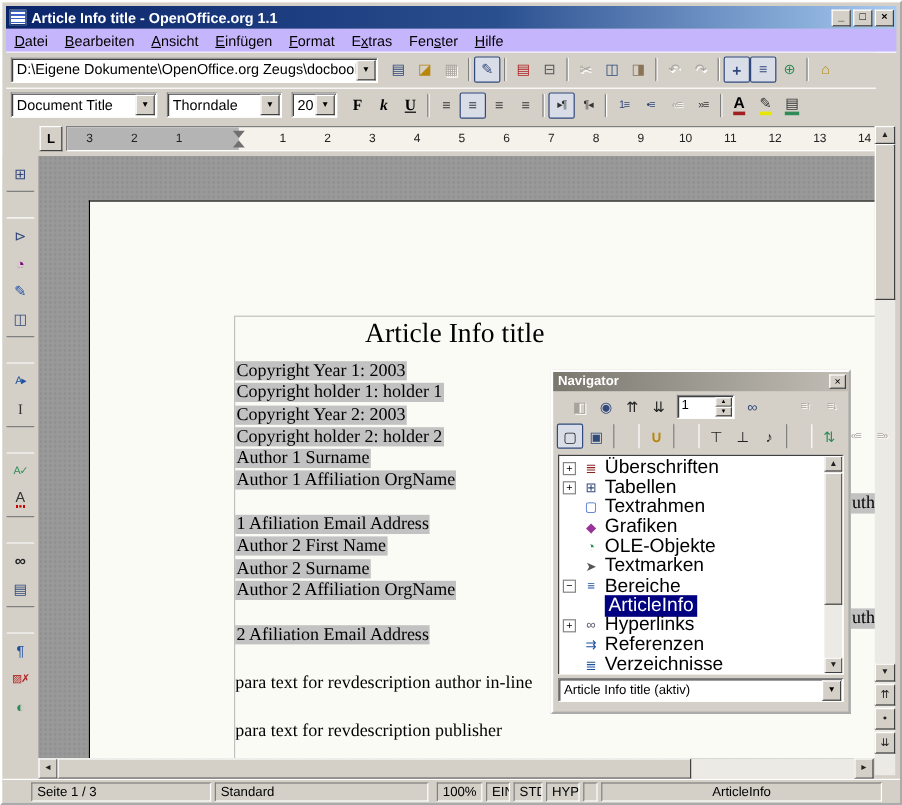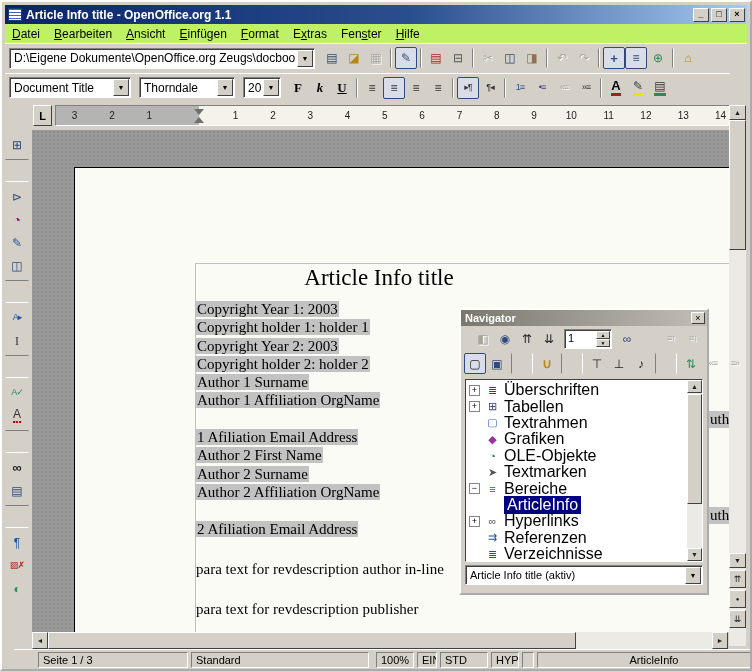--- a/index.html
+++ b/index.html
@@ -11,21 +11,21 @@
   .titlebar{position:absolute;left:3px;top:3px;right:3px;height:19px;
     background:linear-gradient(to right,#0a246a 0%,#2a4f8f 55%,#a6caf0 100%);
     display:flex;align-items:center;padding:0 2px;}
   .docicon{width:14px;height:13px;background:#fff;border:1px solid #1a3c73;margin:0 4px 0 1px;
     background-image:repeating-linear-gradient(to bottom,#3a62c8 0 1px,#fff 1px 3px);flex:none;}
   .wtitle{color:#fff;font-weight:bold;font-size:12px;white-space:nowrap;flex:1;}
   .wbtns{display:flex;gap:2px;}
   .wbtn{width:16px;height:14px;background:#d4d0c8;border:1px solid;border-color:#fff #404040 #404040 #fff;
     font-size:9px;font-weight:bold;display:flex;align-items:center;justify-content:center;line-height:1;}
   
-  .menubar{position:absolute;left:3px;top:22px;right:3px;height:20px;background:#bef264;
+  .menubar{position:absolute;left:3px;top:22px;right:3px;height:20px;background:#c4b5fd;
     display:flex;align-items:center;font-size:12px;border-bottom:1px solid #fff;}
   .mitem{padding:2px 7px;white-space:nowrap;}
   .mitem .u{text-decoration:underline;}
   
   .tbar{position:absolute;left:3px;right:20px;height:28px;display:flex;align-items:center;
     background:#d4d0c8;padding-left:4px;}
   .funcbar{top:42px;}
   .objbar{top:71px;border-top:1px solid #fff;}
   .btn{width:22px;height:22px;display:flex;align-items:center;justify-content:center;
     border:1px solid transparent;flex:none;}
@@ -117,26 +117,26 @@
   .ticon{width:17px;font-size:11px;text-align:center;flex:none;}
   .tlabel{font-size:16px;padding:0 3px;white-space:nowrap;}
   .trow.selected .tlabel{background:#000080;color:#fff;}
   .trow.child{padding-left:38px;}
   .nlscroll{position:absolute;right:0;top:0;width:15px;bottom:0;background:#eceae4;}
   .nlthumb{position:absolute;left:0;top:14px;width:15px;height:110px;background:#d4d0c8;
     border:1px solid;border-color:#fff #404040 #404040 #fff;}
   .ncombo{margin:3px 4px;height:20px;}
   .ncombo .ctext{font-size:11px;}
   
-  .statusbar{position:absolute;left:12px;right:0;bottom:0;height:20px;background:#d4d0c8;
+  .statusbar{position:absolute;left:0;right:0;bottom:0;height:20px;background:#d4d0c8;
     border-top:1px solid #fff;display:flex;align-items:center;padding-left:24px;font-size:11px;}
   .scell{height:16px;border:1px solid;border-color:#808080 #fff #fff #808080;
     padding:1px 4px;margin-right:3px;white-space:nowrap;overflow:hidden;flex:none;}
   .c-page{width:150px;}.c-style{width:178px;margin-right:7px;}.c-zoom{width:38px;}
-  .c-insert{width:20px;}.c-sel{width:48px;}.c-hyp{width:28px;}.c-mini{width:12px;padding:1px 0;}
+  .c-insert{width:20px;}.c-sel{width:24px;}.c-hyp{width:28px;}.c-mini{width:12px;padding:1px 0;}
   .c-section{width:234px;text-align:center;}
 </style>
 </head>
 <body>
 
 <div class="win">
 
   <div class="titlebar">
     <div class="docicon"></div>
     <div class="wtitle">Article Info title - OpenOffice.org 1.1</div>

